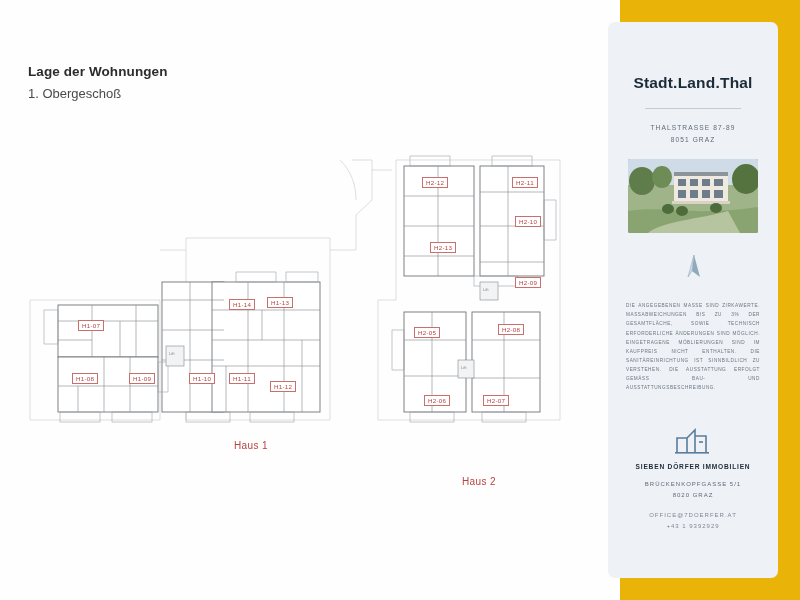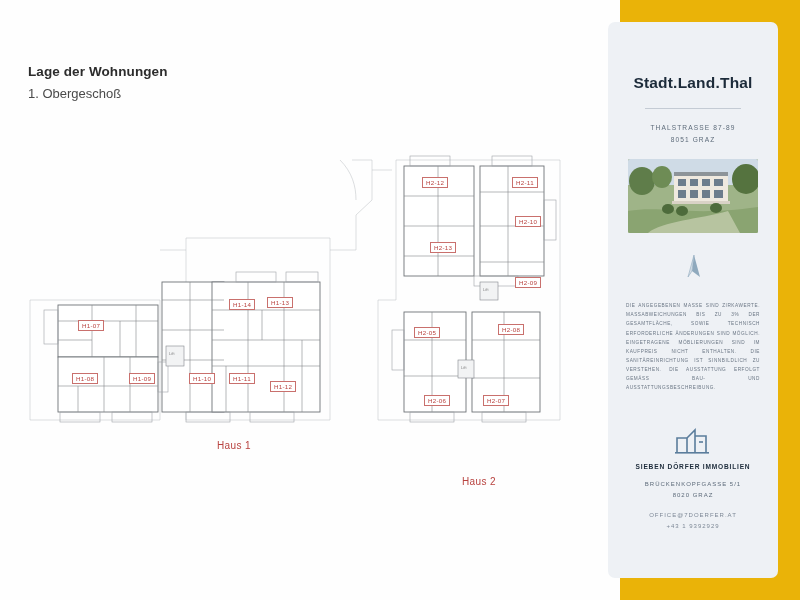--- a/index.html
+++ b/index.html
@@ -263,21 +263,21 @@
     <div class="unit" style="left:515px; top:277px;">H2-09</div>
     <div class="unit" style="left:515px; top:216px;">H2-10</div>
     <div class="unit" style="left:512px; top:177px;">H2-11</div>
     <div class="unit" style="left:422px; top:177px;">H2-12</div>
     <div class="unit" style="left:430px; top:242px;">H2-13</div>
 
     <div class="lift" style="left:169px; top:352px;">Lift</div>
     <div class="lift" style="left:483px; top:288px;">Lift</div>
     <div class="lift" style="left:461px; top:366px;">Lift</div>
 
-    <div class="house-label" style="left:185px; top:440px;padding-left:32px;">Haus 1</div>
+    <div class="house-label" style="left:202px; top:440px;padding-left:32px;">Haus 1</div>
     <div class="house-label" style="left:462px; top:440px;margin-top:36px;">Haus 2</div>
   </div>
 
   <div class="panel">
 
     <div class="brand">Stadt.Land.Thal</div>
 
     <div class="divider"></div>
 
     <div class="addr">

